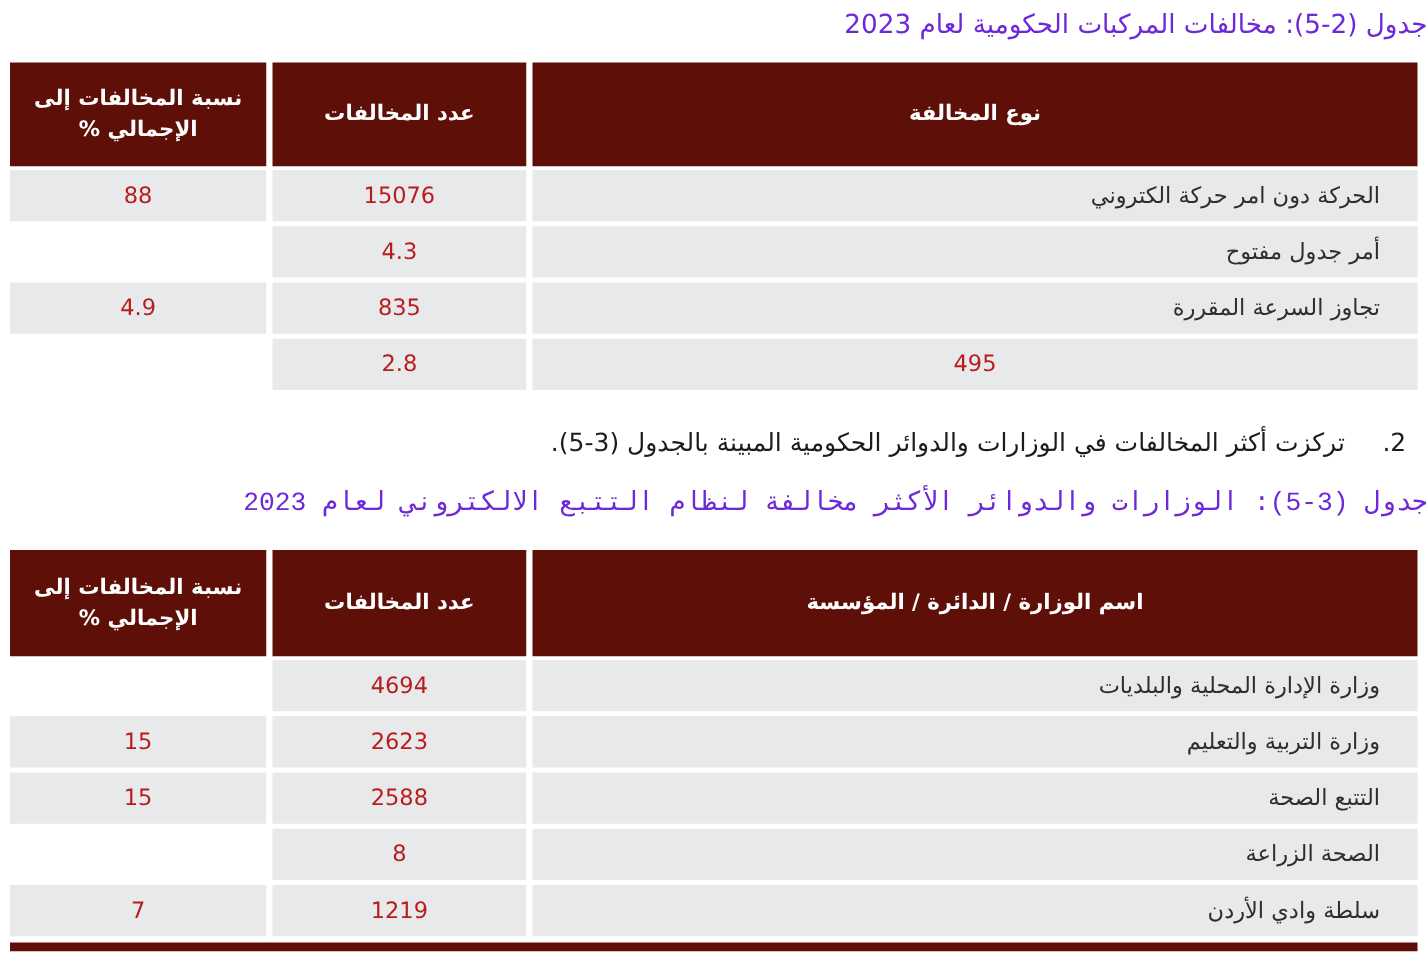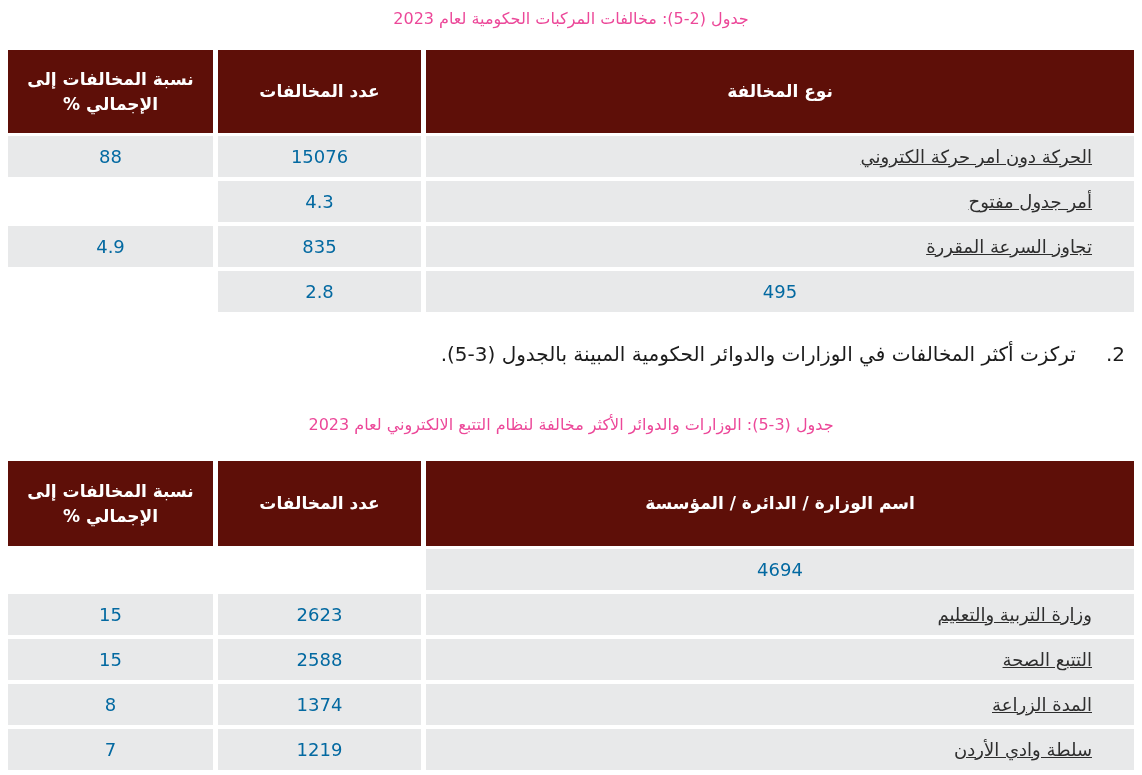--- a/index.html
+++ b/index.html
@@ -7,26 +7,26 @@
   body {
     width: 1142px;
     height: 775px;
     font-family: "DejaVu Sans", "Liberation Sans", sans-serif;
     direction: rtl;
     overflow: hidden;
   }
   .page { width: 1142px; padding-top: 6px; }
 
   .doc-title {
-    text-align: center;
-    font-size: 16px;
+    text-align: right;
+    font-size: 21px;
     line-height: 26px;
-    color: #ec4899;
+    color: #6d28d9;
   }
-  .doc-title.t2 { line-height: 28px; margin-top: 41px; }
+  .doc-title.t2 { line-height: 28px; margin-top: 20px; font-family: Liberation Mono, monospace; }
 
   .tbl { margin: 0 8px; }
   .tbl-header {
     display: grid;
     grid-template-columns: 708px 203px 205px; 
     column-gap: 5px;
     margin-top: 18px;
   }
   .tbl-header.h2 { margin-top: 22px; }
   .th {
@@ -56,22 +56,22 @@
     column-gap: 5px;
   }
   .td {
     background: #e8e9ea;
     height: 41px;
     display: flex;
     align-items: center;
     font-size: 18px;
     color: #2e2e2e;
   }
-  .td.txt { justify-content: flex-start; padding: 0 42px; text-decoration: underline; }
-  .td.num { justify-content: center; color: #0369a1; }
+  .td.txt { justify-content: flex-start; padding: 0 30px; }
+  .td.num { justify-content: center; color: #b91c1c; }
 
   .note {
     margin: 26px 17px 0 0;
     font-size: 20px;
     line-height: 32px;
     color: #1c1c1c;
     display: flex;
     align-items: baseline;
   }
   .note-num { margin-left: 30px; }
@@ -125,35 +125,35 @@
   <div class="doc-title t2">جدول (3-5): الوزارات والدوائر الأكثر مخالفة لنظام التتبع الالكتروني لعام 2023</div>
 
   <div class="tbl">
     <div class="tbl-header h2">
       <div class="th">اسم الوزارة / الدائرة / المؤسسة</div>
       <div class="th">عدد المخالفات</div>
       <div class="th">نسبة المخالفات إلى الإجمالي %</div>
     </div>
     <div class="tbl-body">
       <div class="trow">
+        <div class="td txt">وزارة الإدارة المحلية والبلديات</div>
         <div class="td num">4694</div>
       </div>
       <div class="trow">
         <div class="td txt">وزارة التربية والتعليم</div>
         <div class="td num">2623</div>
         <div class="td num">15</div>
       </div>
       <div class="trow">
         <div class="td txt">التتبع الصحة</div>
         <div class="td num">2588</div>
         <div class="td num">15</div>
       </div>
       <div class="trow">
-        <div class="td txt">المدة الزراعة</div>
-        <div class="td num">1374</div>
+        <div class="td txt">الصحة الزراعة</div>
         <div class="td num">8</div>
       </div>
       <div class="trow">
         <div class="td txt">سلطة وادي الأردن</div>
         <div class="td num">1219</div>
         <div class="td num">7</div>
       </div>
     </div>
   </div>
 

